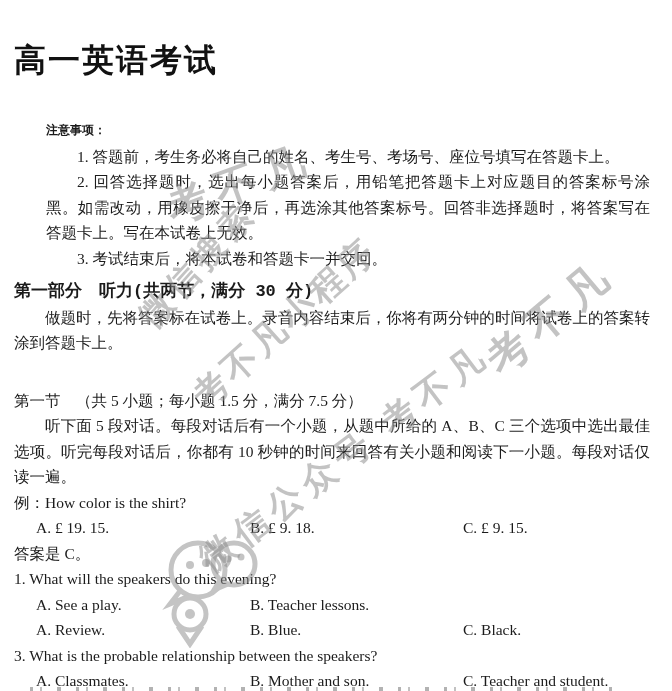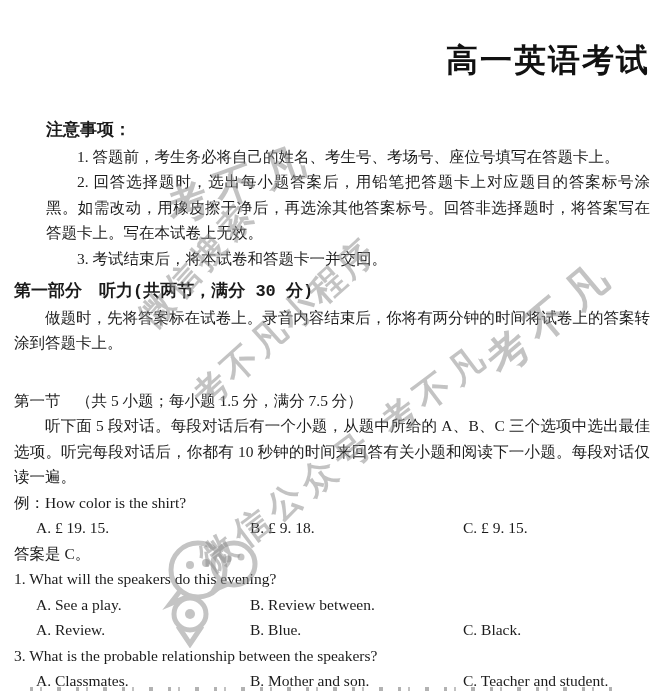--- a/index.html
+++ b/index.html
@@ -3,28 +3,28 @@
 <meta charset="utf-8">
 <style>
   html,body{margin:0;padding:0;background:#ffffff;}
   body{
     width:672px;height:691px;position:relative;overflow:hidden;
     font-family:"Liberation Serif","DejaVu Serif",serif;
     color:#1b1b1b;font-size:15.5px;
   }
   .doc{position:absolute;inset:0;padding:0 22px 0 14px;box-sizing:border-box;}
   .title{
-    margin-top:40px;line-height:40px;text-align:right;
+    margin-top:40px;line-height:40px;text-align:left;
     font-family:"Liberation Sans","DejaVu Sans",sans-serif;
     font-weight:bold;font-size:32px;letter-spacing:2px;color:#111;
   }
   .notice{margin:38px 0 0 32px;}
   .notice-heading{
-    font-family:Liberation Mono, monospace;
-    font-weight:bold;font-size:17px;line-height:25.5px;
+    font-family:Liberation Serif, serif;
+    font-weight:bold;font-size:12px;line-height:25.5px;
   }
   p{margin:0;}
   .body-line{line-height:25.5px;text-align:justify;}
   .indent{text-indent:2em;}
   .part-heading{
     margin-top:8px;
     font-family:Liberation Mono, monospace;
     font-weight:bold;font-size:17px;line-height:25.5px;
   }
   .sec-heading{line-height:25.5px;margin-top:32px;}
@@ -78,21 +78,21 @@
   <div class="opts">
     <span>A. £ 19. 15.</span>
     <span>B. £ 9. 18.</span>
     <span>C. £ 9. 15.</span>
   </div>
   <p class="q-line">答案是 C。</p>
 
   <p class="q-line">1. What will the speakers do this evening?</p>
   <div class="opts">
     <span>A. See a play.</span>
-    <span>B. Review between.</span>
+    <span>B. Teacher lessons.</span>
   </div>
 
   <div class="opts">
     <span>A. Review.</span>
     <span>B. Blue.</span>
     <span>C. Black.</span>
   </div>
 
   <p class="q-line">3. What is the probable relationship between the speakers?</p>
   <div class="opts">

